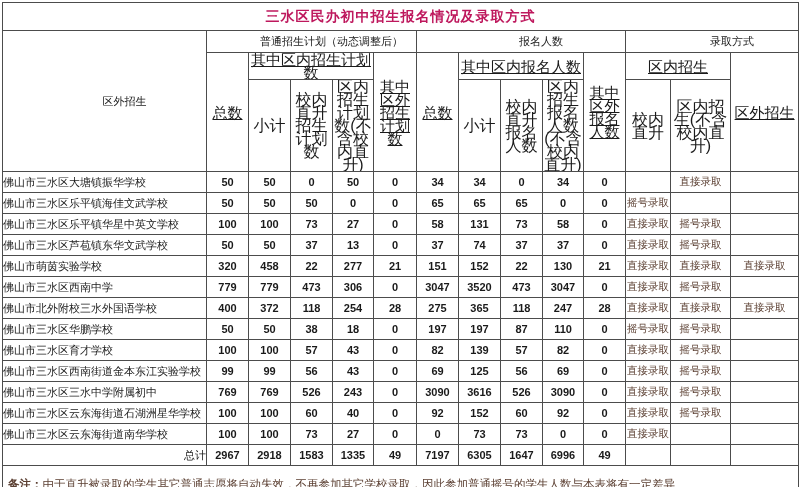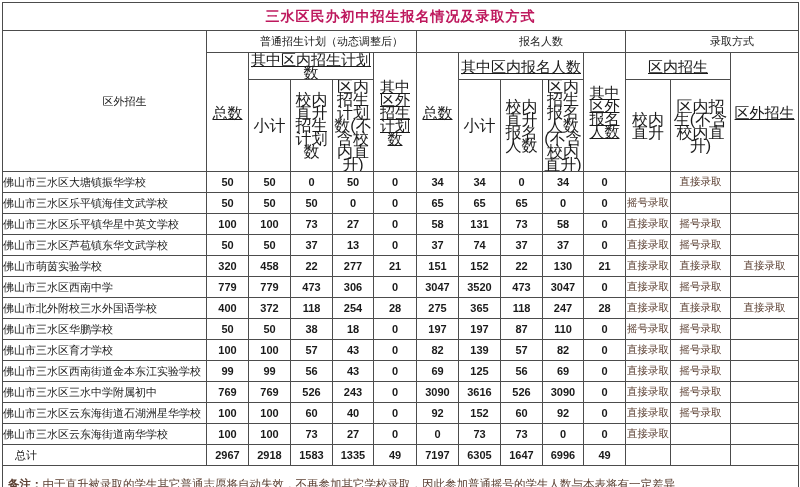--- a/index.html
+++ b/index.html
@@ -43,21 +43,21 @@
     padding-left: 0;
     font-weight: normal;
   }
   tr.data-row td.num { font-weight: bold; }
   tr.data-row td.adm {
     font-family: Liberation Sans, sans-serif;
     font-weight: normal;
     font-size: 10.5px;
   }
   tr.total-row td { font-weight: bold; }
-  tr.total-row td.school { text-align: left; padding-left: 12px; margin-top: 34px; }
+  tr.total-row td.school { text-align: right; padding-left: 12px; margin-top: 34px; }
   tr.note-row td {
     height: 46px;
     vertical-align: top;
     text-align: left;
     padding: 11px 4px 0 5px;
     font-size: 11.5px;
     font-family: "Liberation Serif", "DejaVu Serif", serif;
   }
   .dark-red { color: #5c4033; }
   .note-label { font-weight: bold; }

